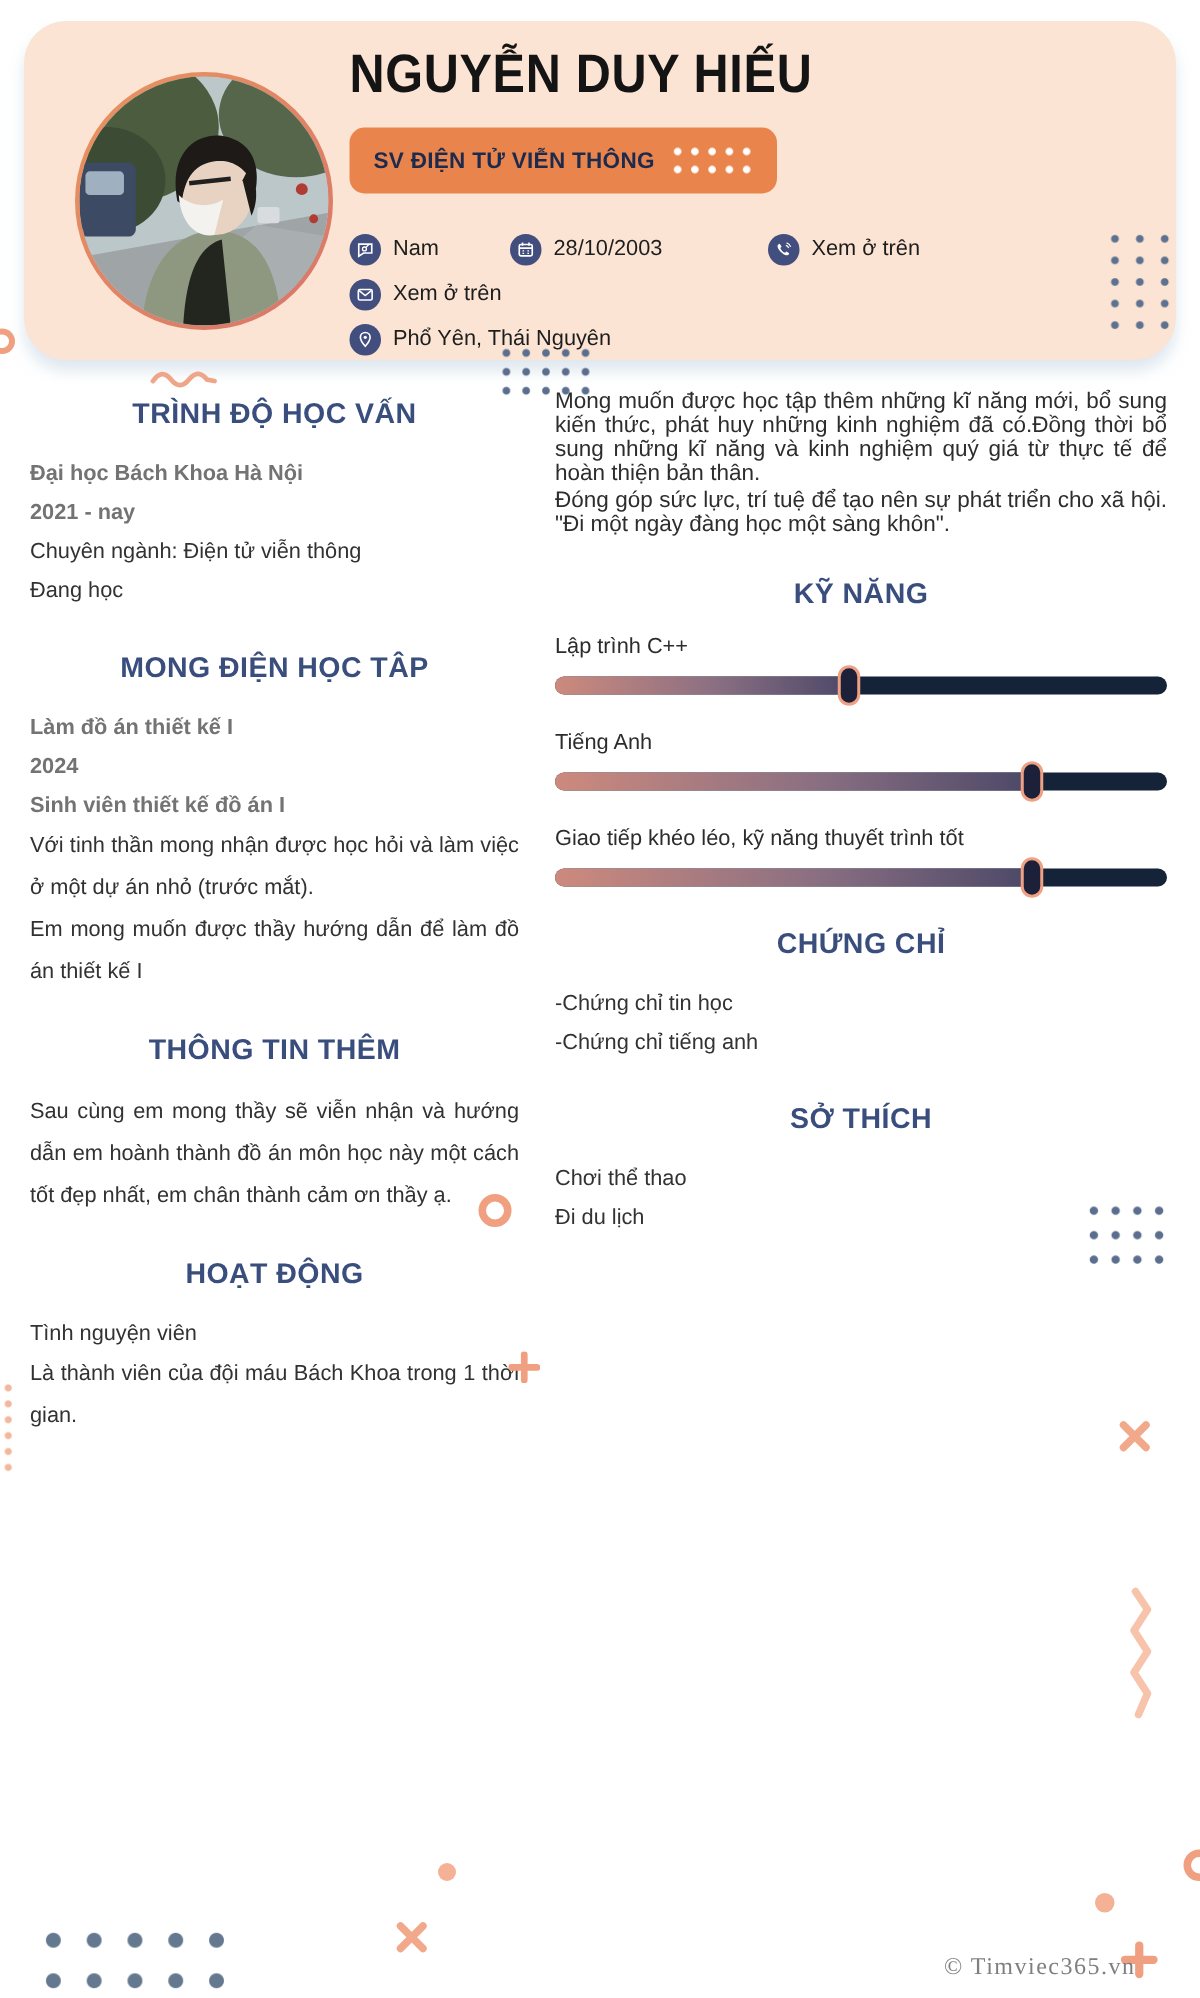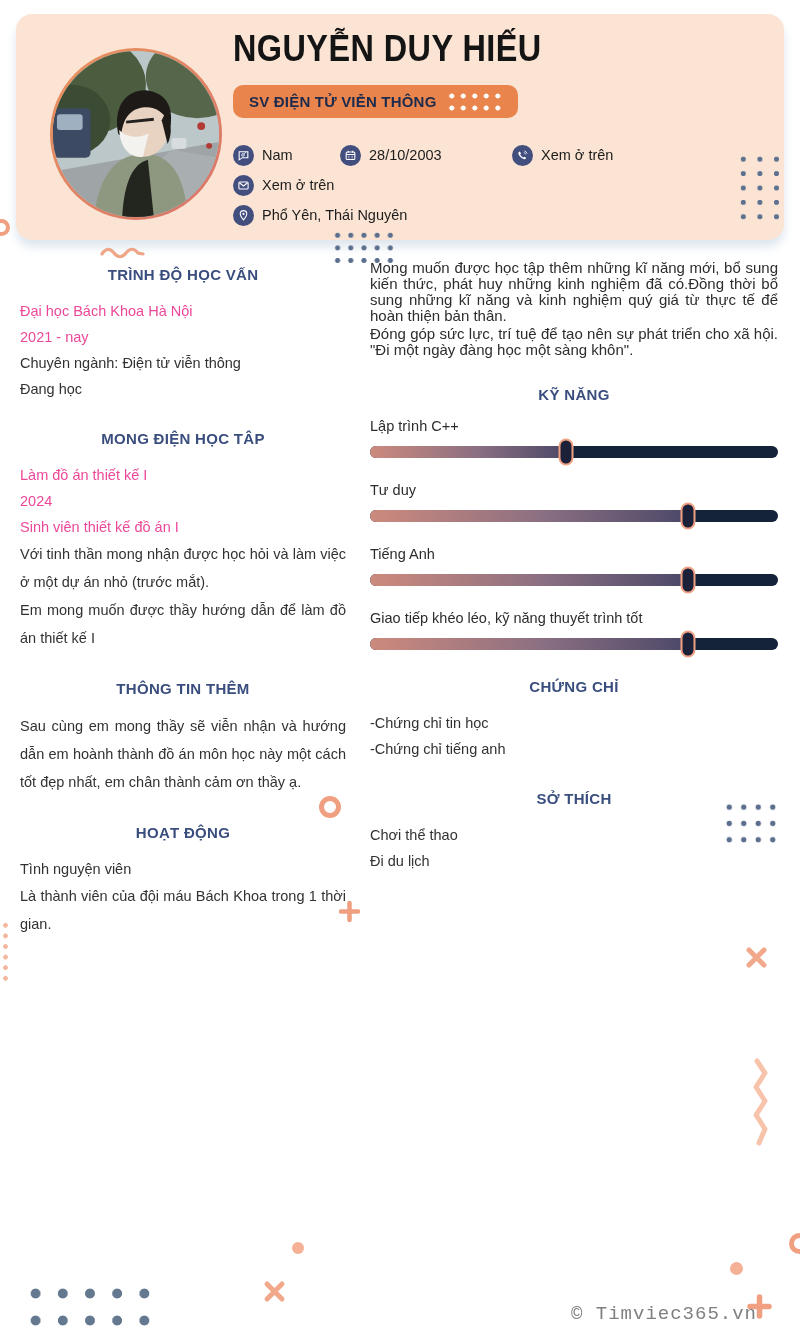--- a/index.html
+++ b/index.html
@@ -2,75 +2,75 @@
 <html><head>
 <meta charset="utf-8">
 <style>
   * { margin:0; padding:0; box-sizing:border-box; }
   html,body { width:800px; height:1332px; }
   body { font-family:"Liberation Sans", sans-serif; background:#ffffff; position:relative; overflow:hidden; color:#2e2e2e; }
   .page { position:absolute; inset:0; }
 
   
   .card { position:absolute; left:16px; top:14px; width:768px; height:226px;
-          background:#fbe4d3; border-radius:16px; box-shadow:0 7px 10px rgba(160,185,205,.35); }
+          background:#fbe4d3; border-radius:28px; box-shadow:0 7px 10px rgba(160,185,205,.35); }
   .photo-ring { position:absolute; left:34px; top:34px; width:172px; height:172px; border-radius:50%;
                 background:linear-gradient(135deg,#e9945f,#d8756b); padding:3px; }
   .photo { width:100%; height:100%; border-radius:50%; overflow:hidden; background:#b9c4c6; }
   .photo svg { display:block; width:100%; height:100%; }
 
   .head-right { position:absolute; left:217px; top:0; width:520px; height:100%; padding-top:14px; }
   .name { font-size:36px; font-weight:700; color:#141414; letter-spacing:.5px;
           transform:scaleX(.9); transform-origin:left center; white-space:nowrap; }
-  .badge { margin-top:15px; width:285px; height:33px; background:#e9854c; border-radius:10px;
+  .badge { margin-top:15px; width:285px; height:44px; background:#e9854c; border-radius:10px;
            display:flex; align-items:center; padding:0 16px; }
   .badge-label { font-size:15px; font-weight:700; color:#1c2b4d; letter-spacing:.2px; white-space:nowrap; }
   .badge-dots { margin-left:auto; width:56px; height:24px;
                 background-image:radial-gradient(circle,#ffffff 2.2px,transparent 2.8px);
                 background-size:11.5px 12px; }
   .contact { margin-top:22px; font-size:14.5px; color:#1d1d1d; }
   .c-row { display:flex; align-items:center; height:30px; }
   .c-item { display:flex; align-items:center; gap:8px; }
   .c-item.w1 { width:107px; } .c-item.w2 { width:172px; }
   .c-ico { width:21px; height:21px; border-radius:50%; background:#424e7e; flex:0 0 21px;
            display:flex; align-items:center; justify-content:center; }
   .c-ico svg { width:13px; height:13px; }
   .head-dots { position:absolute; left:719px; top:138px; width:50px; height:72px;
                background-image:radial-gradient(circle,#5d7190 2.2px,transparent 2.8px);
                background-size:16.6px 14.4px; }
 
   
   .col { position:absolute; top:260px; }
   .col-left  { left:20px;  width:326px; }
   .col-right { left:370px; width:408px; }
-  .sec-h { text-align:center; color:#3a4e7e; font-size:15px; font-weight:700;
+  .sec-h { text-align:center; color:#3a4e7e; font-size:19px; font-weight:700;
            letter-spacing:.3px; margin:28px 0 15px; }
   .sec-h.first { margin-top:6px; }
   .line { font-size:14.5px; line-height:26px; color:#323232; }
-  .line.b { font-weight:400; color:#ec4899; }
+  .line.b { font-weight:700; color:#737373; }
   .para-l { font-size:14.5px; line-height:28px; color:#323232; text-align:justify; }
   .para-r { font-size:15px; line-height:16px; color:#2d2d2d; text-align:justify; margin-bottom:2px; }
 
   
   .skill { margin-bottom:24px; }
   .skill-label { font-size:14.5px; color:#2c2c2c; margin:14px 0 12px; }
   .track { position:relative; height:12px; border-radius:6px; background:#142338; }
   .track-fill { position:absolute; left:0; top:0; bottom:0; border-radius:6px 0 0 6px;
                 background:linear-gradient(90deg,#cd8a7d 0%,#8a6f82 55%,#4c4868 100%); }
   .thumb { position:absolute; top:50%; width:15px; height:27px; border-radius:8px;
            background:#1c2038; border:2px solid #f0a183; transform:translate(-50%,-50%); }
 
   
   .deco { position:absolute; }
   .ring { border-radius:50%; border-style:solid; border-color:#f0a080; background:transparent; }
   .dotgrid { background-image:radial-gradient(circle,var(--c) var(--r),transparent calc(var(--r) + .7px));
              background-size:var(--sx) var(--sy); }
   .sdot { border-radius:50%; background:#f4b195; }
-  .watermark { position:absolute; right:43px; top:1303px; font-family:Liberation Mono, monospace;
-               font-size:19px; color:#7f7f7f; letter-spacing:1px; }
+  .watermark { position:absolute; right:43px; top:1303px; font-family:Liberation Serif, serif;
+               font-size:16px; color:#7f7f7f; letter-spacing:1px; }
 </style>
 </head>
 <body>
 
 <div class="page">
 
   <header class="card">
     <div class="photo-ring">
       <div class="photo">
         <svg viewBox="0 0 168 168">
@@ -193,27 +193,20 @@
     <h2 class="sec-h">KỸ NĂNG</h2>
     <div id="skills-list">
         <div class="skill">
           <div class="skill-label">Lập trình C++</div>
           <div class="track">
             <div class="track-fill" style="width: 48%;"></div>
             <div class="thumb" style="left: 48%;"></div>
           </div>
         </div>
         <div class="skill">
-          <div class="skill-label">Tư duy</div>
-          <div class="track">
-            <div class="track-fill" style="width: 78%;"></div>
-            <div class="thumb" style="left: 78%;"></div>
-          </div>
-        </div>
-        <div class="skill">
           <div class="skill-label">Tiếng Anh</div>
           <div class="track">
             <div class="track-fill" style="width: 78%;"></div>
             <div class="thumb" style="left: 78%;"></div>
           </div>
         </div>
         <div class="skill">
           <div class="skill-label">Giao tiếp khéo léo, kỹ năng thuyết trình tốt</div>
           <div class="track">
             <div class="track-fill" style="width: 78%;"></div>

